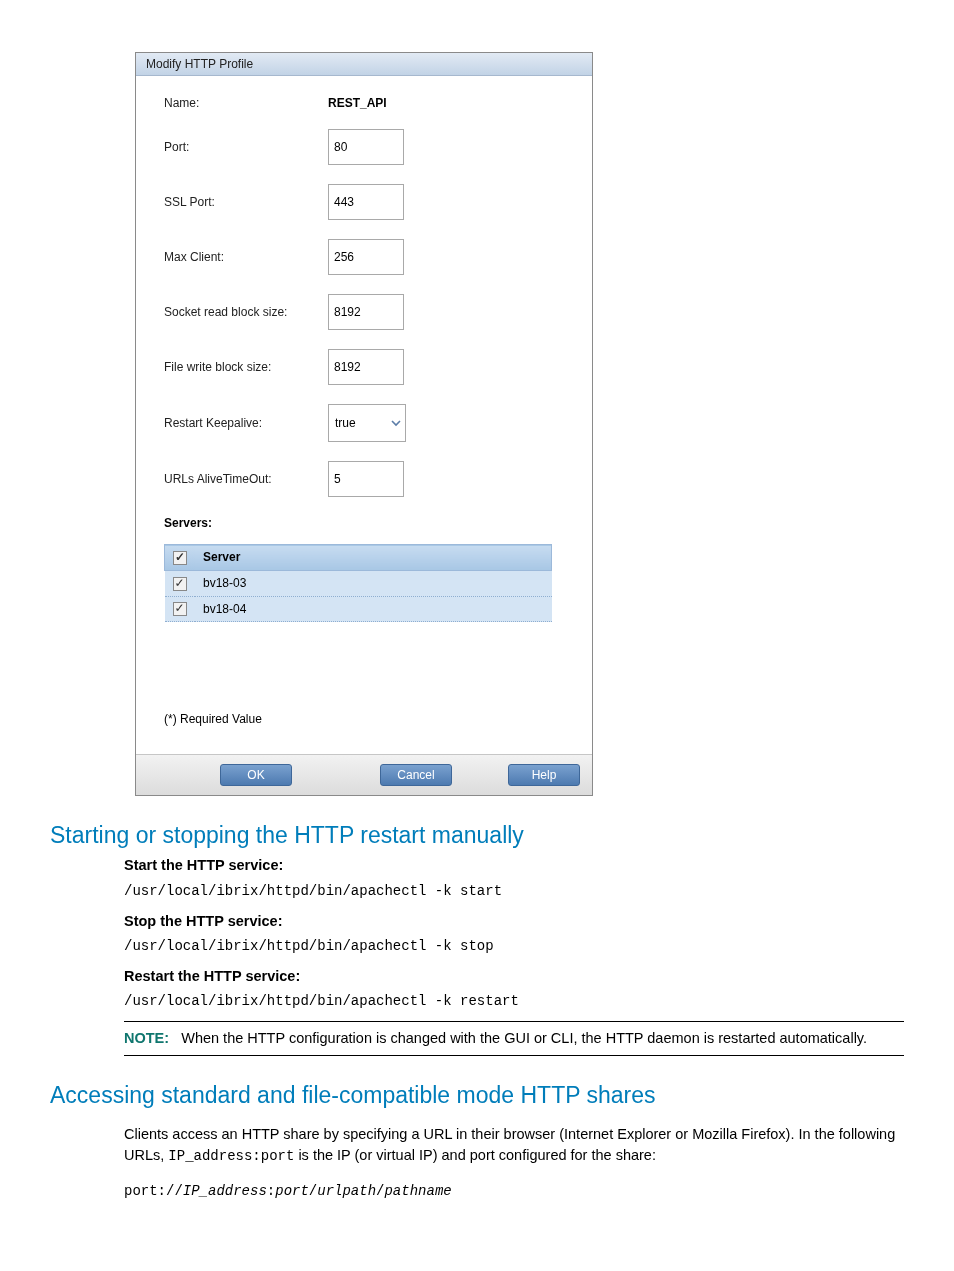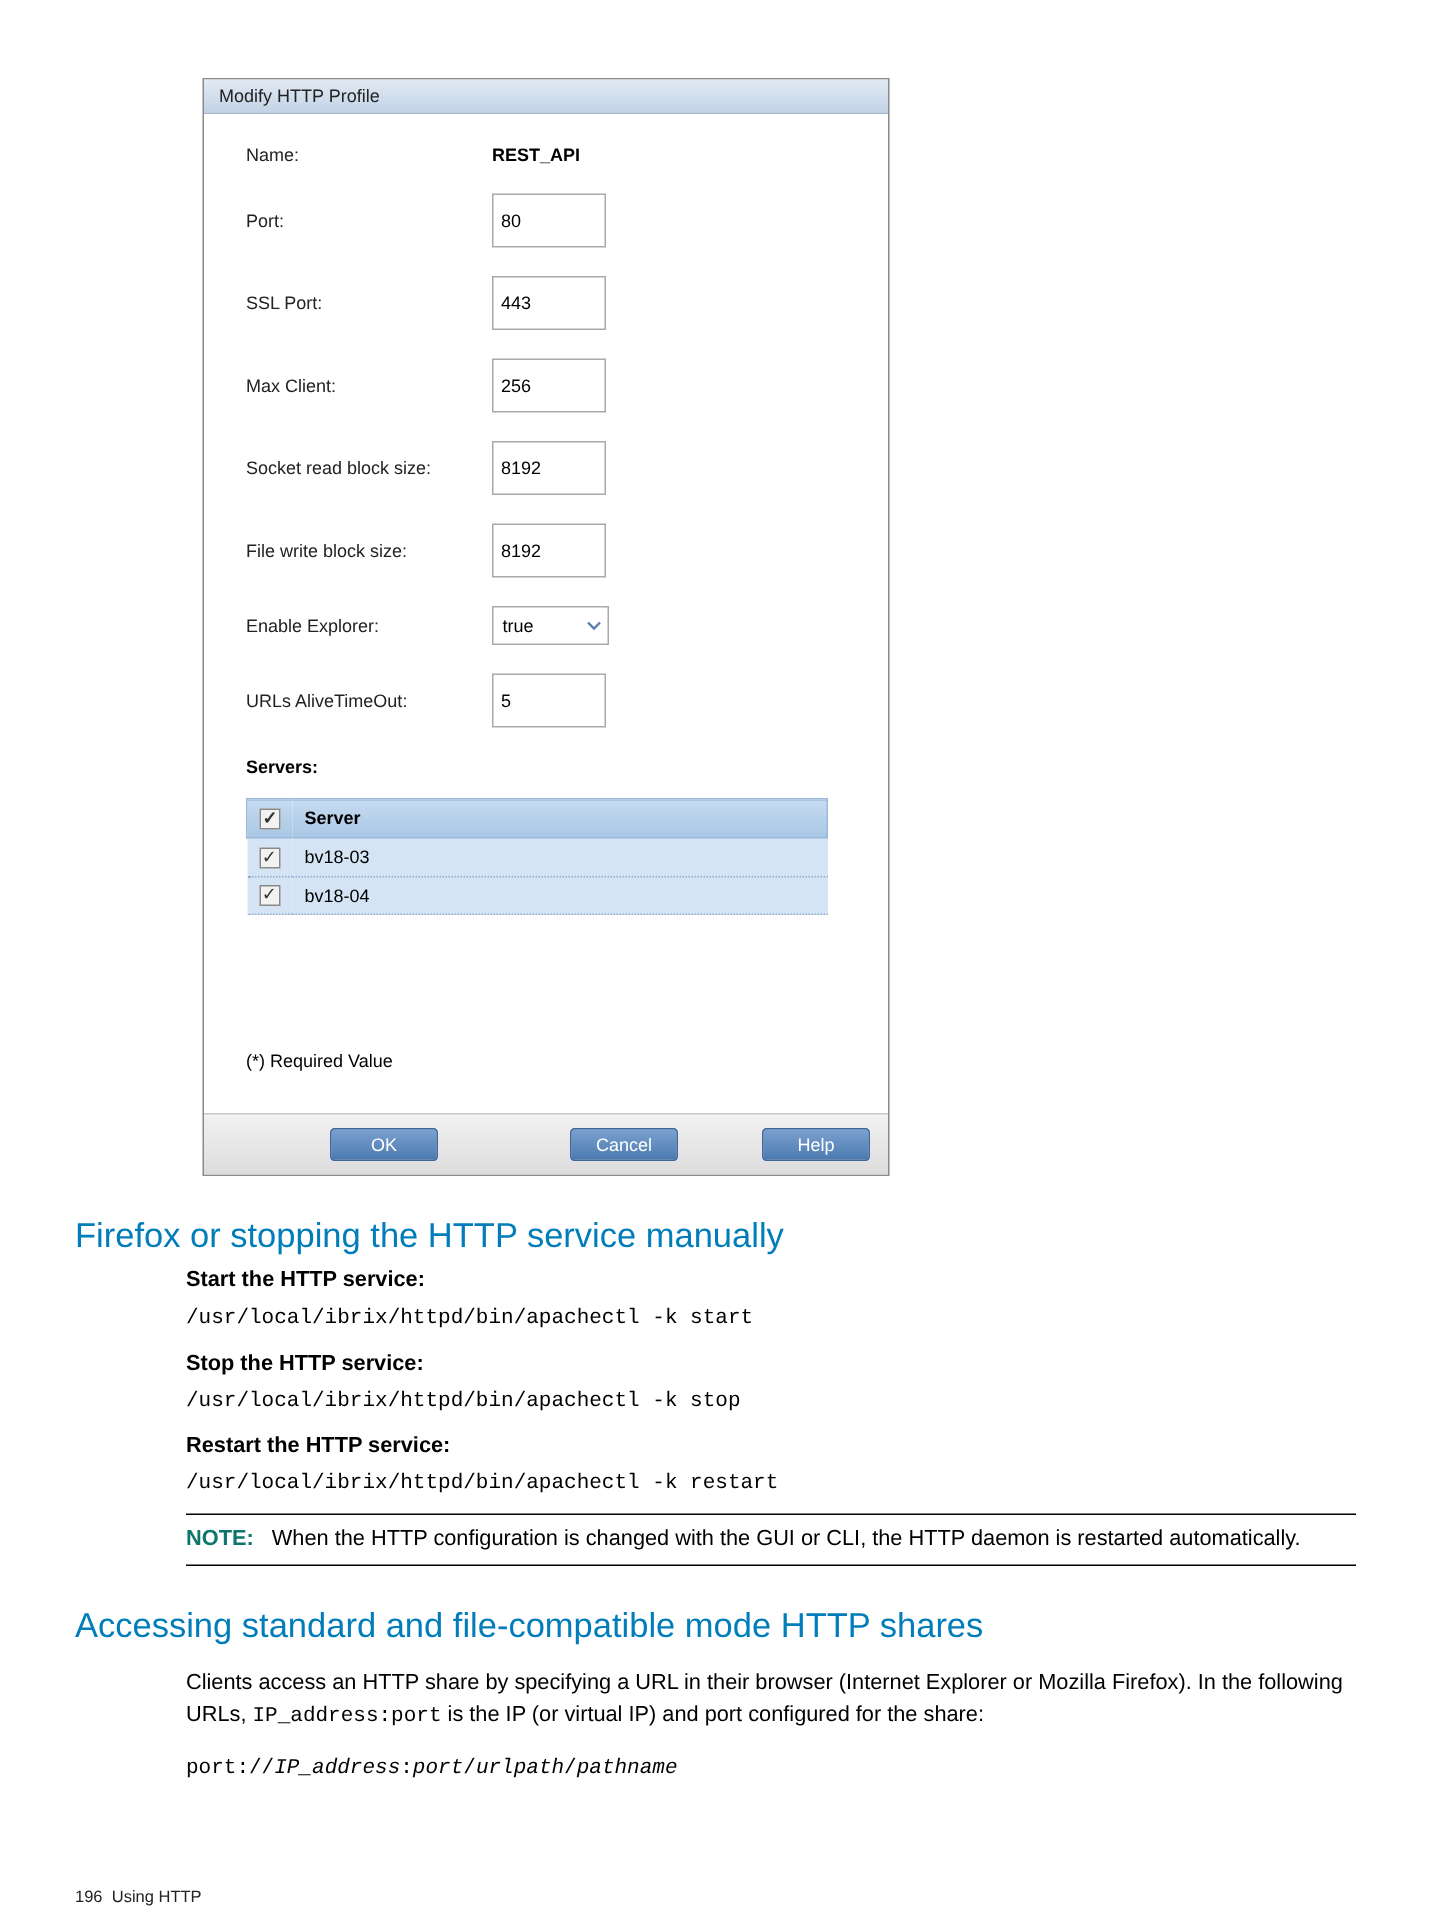--- a/index.html
+++ b/index.html
@@ -49,21 +49,21 @@
     width: 76px;
     height: 36px;
     border: 1px solid #a9a9a9;
     padding: 2px 5px;
     font-size: 12px;
     background: #fff;
   }
   .select-wrap {
     display: inline-flex;
     border: 1px solid #a9a9a9;
-    height: 26px;
+    height: 38px;
     background: #fff;
     align-items: center;
   }
   .select-text {
     width: 58px;
     padding: 0 6px;
     font-size: 12px;
   }
   .select-arrow {
     width: 18px;
@@ -213,21 +213,21 @@
         <span class="form-label">Socket read block size:</span>
         <input class="text-input" value="8192" style="">
       </div>
 
       <div class="form-row">
         <span class="form-label">File write block size:</span>
         <input class="text-input" value="8192" style="">
       </div>
 
       <div class="form-row">
-        <span class="form-label">Enable Explorer:</span>
+        <span class="form-label">Restart Keepalive:</span>
         <span class="select-wrap">
           <span class="select-text">true</span>
           <span class="select-arrow">
             <svg width="10" height="10" viewBox="0 0 10 10">
                 <path d="M1 3 L5 7 L9 3" fill="none" stroke="#5b7da8" stroke-width="1.6"></path>
               </svg>
           </span>
         </span>
       </div>
 
@@ -259,21 +259,21 @@
 
       <div class="required">(*) Required Value</div>
     </div>
     <div class="dialog-footer">
       <span class="btn ok-btn">OK</span>
       <span class="btn">Cancel</span>
       <span class="btn">Help</span>
     </div>
   </div>
 
-  <h2 class="section">Firefox or stopping the HTTP service manually</h2>
+  <h2 class="section">Starting or stopping the HTTP restart manually</h2>
   <div class="content-block">
     <div class="subhead">Start the HTTP service:</div>
     <div class="mono">/usr/local/ibrix/httpd/bin/apachectl -k start</div>
     <div class="subhead">Stop the HTTP service:</div>
     <div class="mono">/usr/local/ibrix/httpd/bin/apachectl -k stop</div>
     <div class="subhead">Restart the HTTP service:</div>
     <div class="mono">/usr/local/ibrix/httpd/bin/apachectl -k restart</div>
   </div>
   <hr class="rule">
   <div class="note-line">

